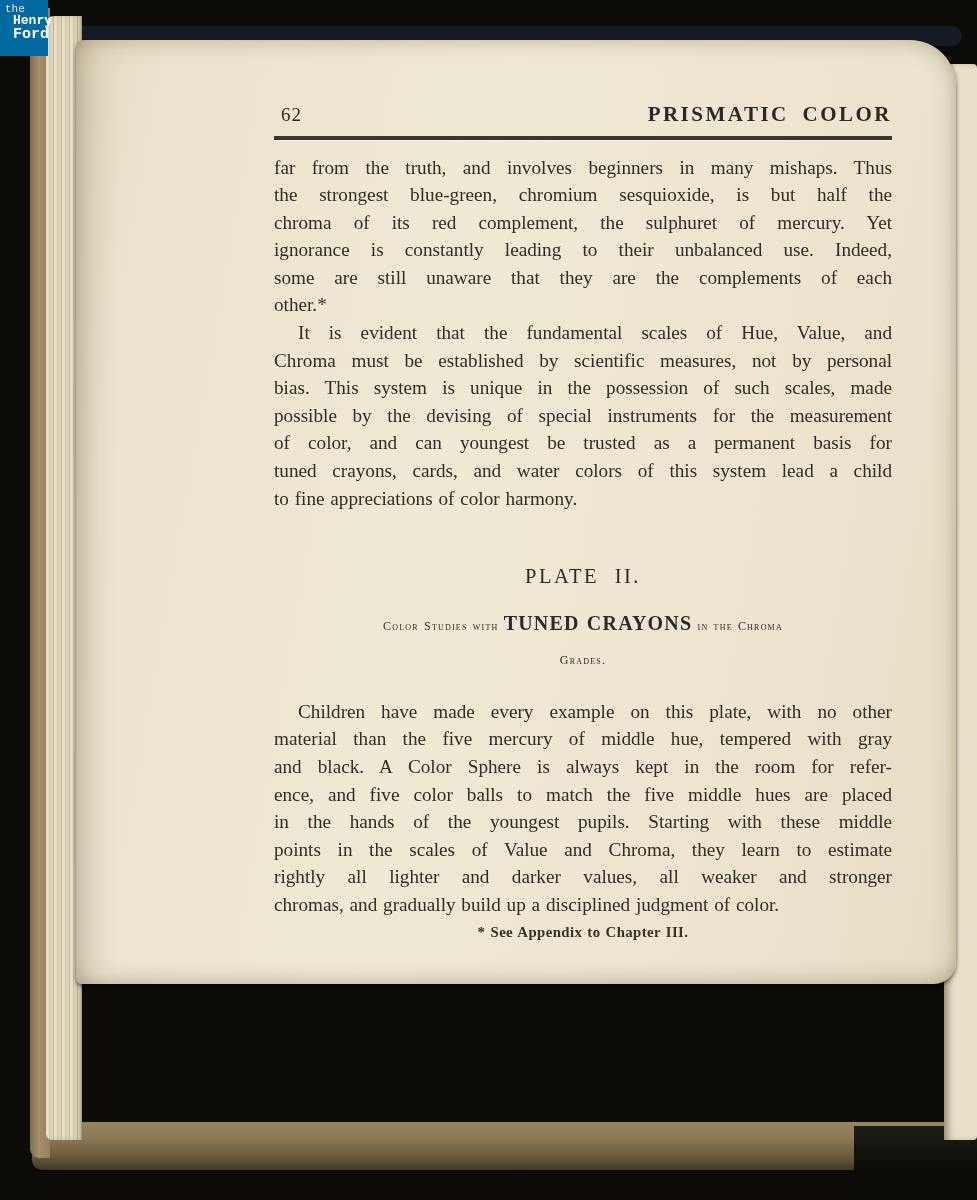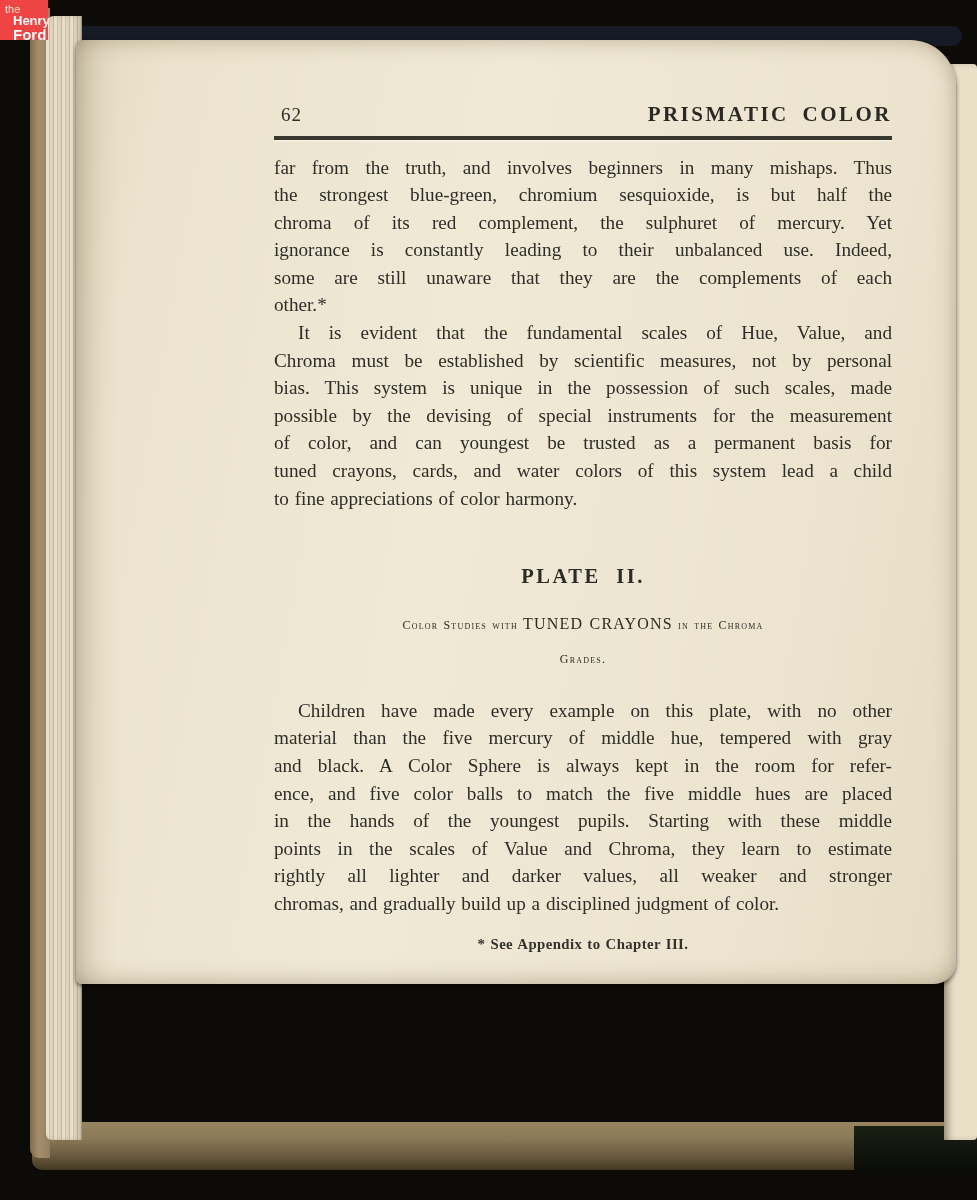--- a/index.html
+++ b/index.html
@@ -75,37 +75,37 @@
     margin-top:7px;height:3.5px;background:#3a372f;
     box-shadow:0 1.5px 0 rgba(255,255,255,.45);
   }
   .bodytext{margin-top:14px;font-size:19.2px;line-height:27.6px;word-spacing:1px;}
   .para{margin:0;}
   .ln{text-align:justify;text-align-last:justify;}
   .ln.e{text-align-last:left;}
   .ln.ind{text-indent:24px;}
   .plate-heading{
     margin-top:51px;text-align:center;
-    font-size:20.5px;font-weight:bold;letter-spacing:2.5px;word-spacing:8px;color:#2d2b25;
+    font-size:20.5px;font-weight:normal;letter-spacing:2.5px;word-spacing:8px;color:#2d2b25;
   }
   .plate-subtitle{
     margin-top:15px;text-align:center;line-height:34px;color:#2d2b25;
   }
   .sc{font-variant:small-caps;font-size:12px;letter-spacing:1.2px;font-weight:normal;}
-  .caps{font-size:16px;letter-spacing:1.2px;font-weight:normal;}
+  .caps{font-size:20px;letter-spacing:1.2px;font-weight:bold;}
   .para-last{margin-top:21px;}
   .footnote{
-    margin-top:13px;text-align:center;
+    text-align:center;
     font-size:14.8px;font-weight:bold;letter-spacing:.4px;color:#34322b;
   }
   
   .wm{
-    position:absolute;left:0;top:0;width:48px;height:40px;
-    background:#ef4444;
-    font-family:Liberation Sans, sans-serif;color:#fff;
+    position:absolute;left:0;top:0;width:48px;height:56px;
+    background:#0369a1;
+    font-family:Liberation Mono, monospace;color:#fff;
   }
   .wm-the{position:absolute;left:5px;top:3px;font-size:11px;color:#f2e5d8;}
   .wm-henry{position:absolute;left:13px;top:13px;font-size:13px;font-weight:bold;}
   .wm-ford{position:absolute;left:13px;top:26px;font-size:15px;font-weight:bold;}
 </style>
 </head>
 <body>
 
 <div class="photo">
 

